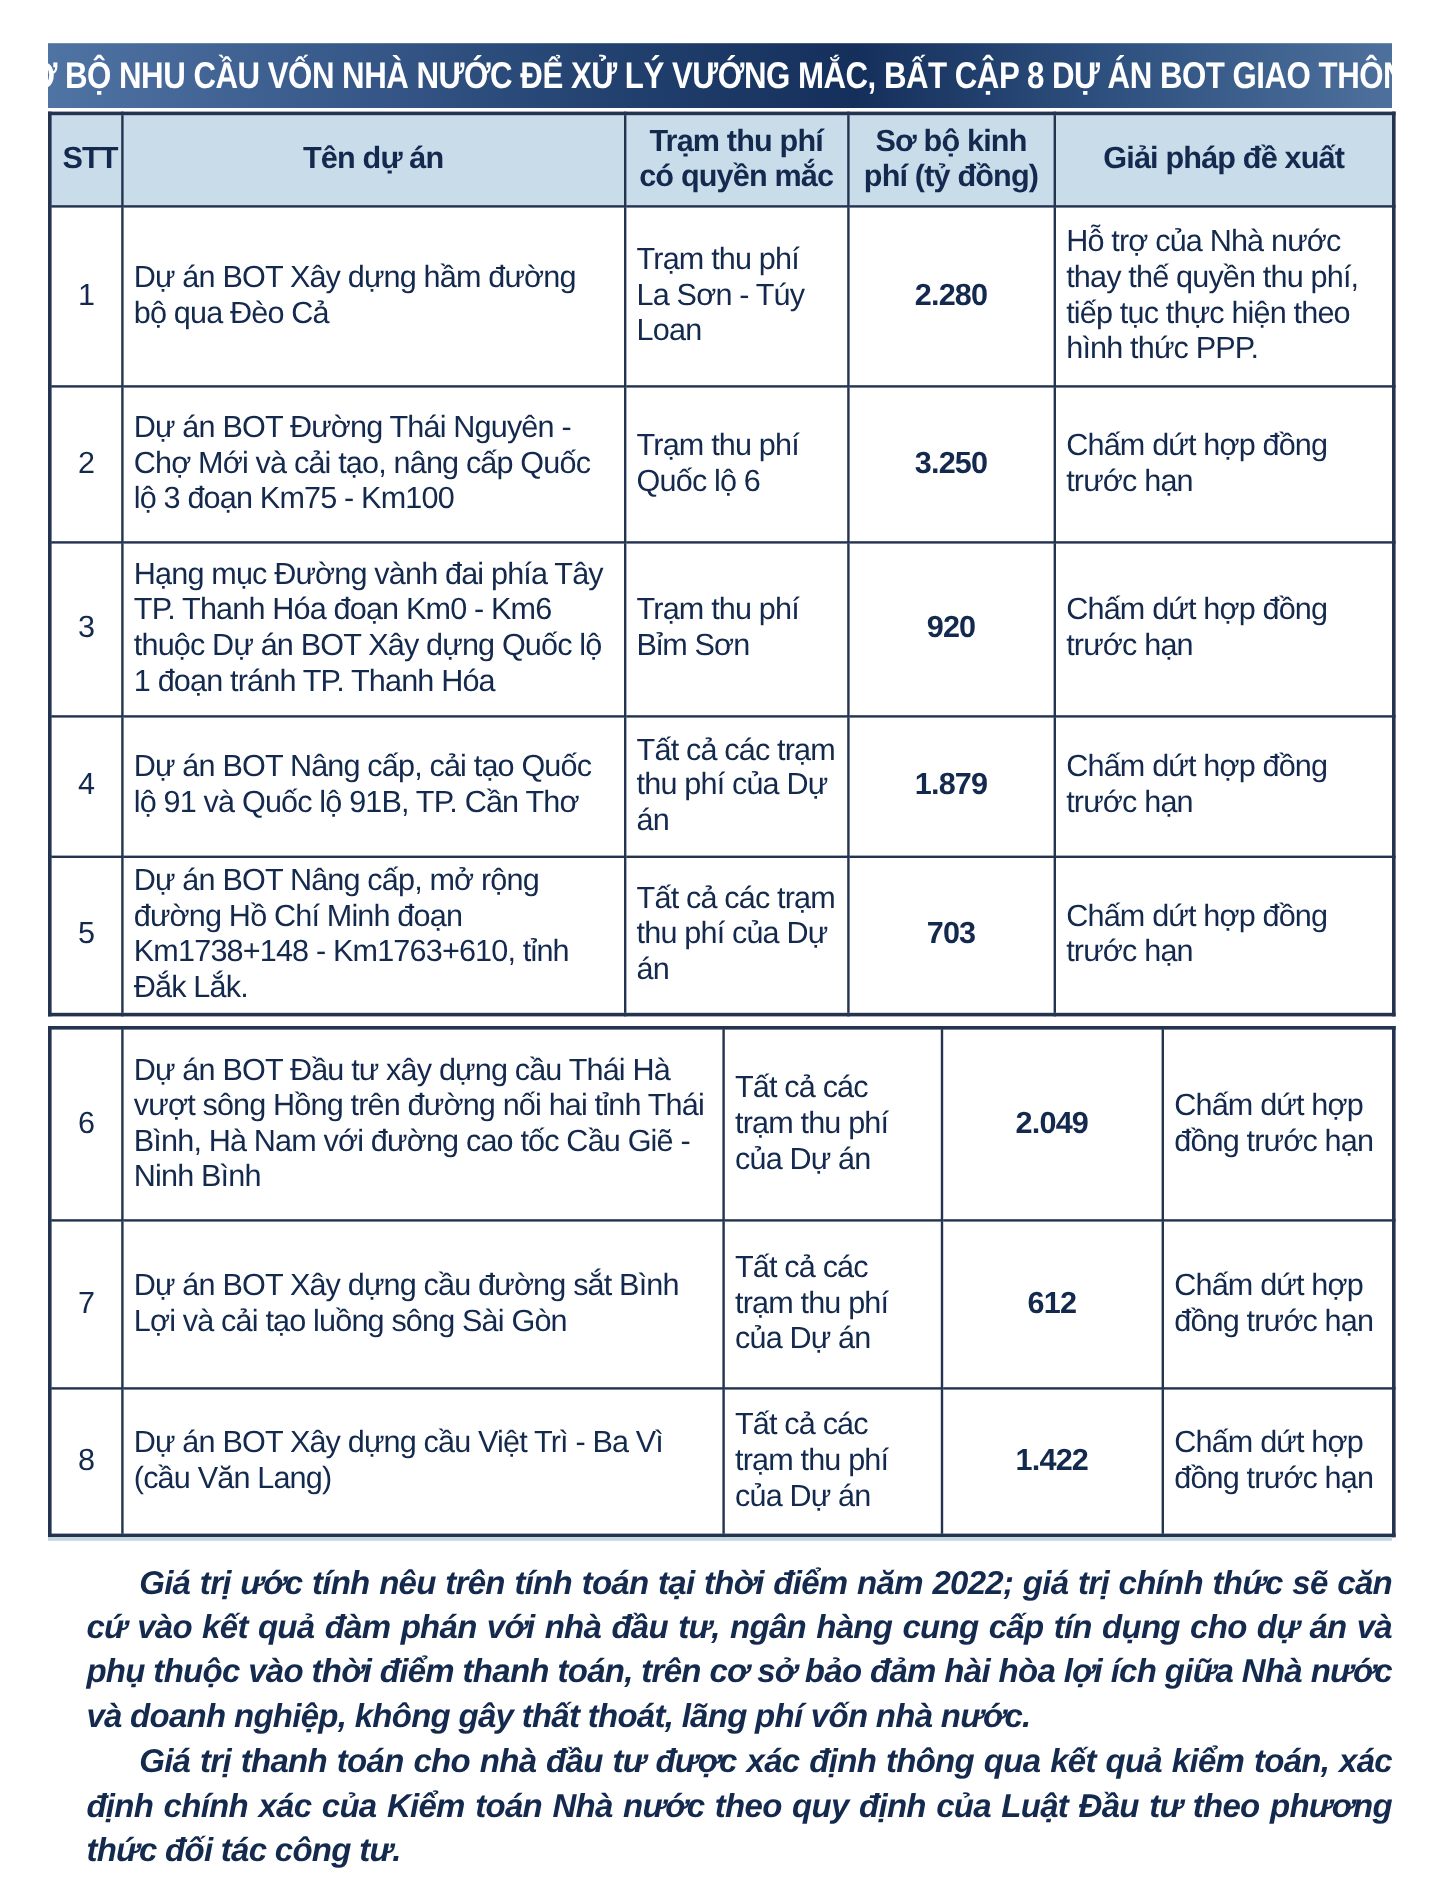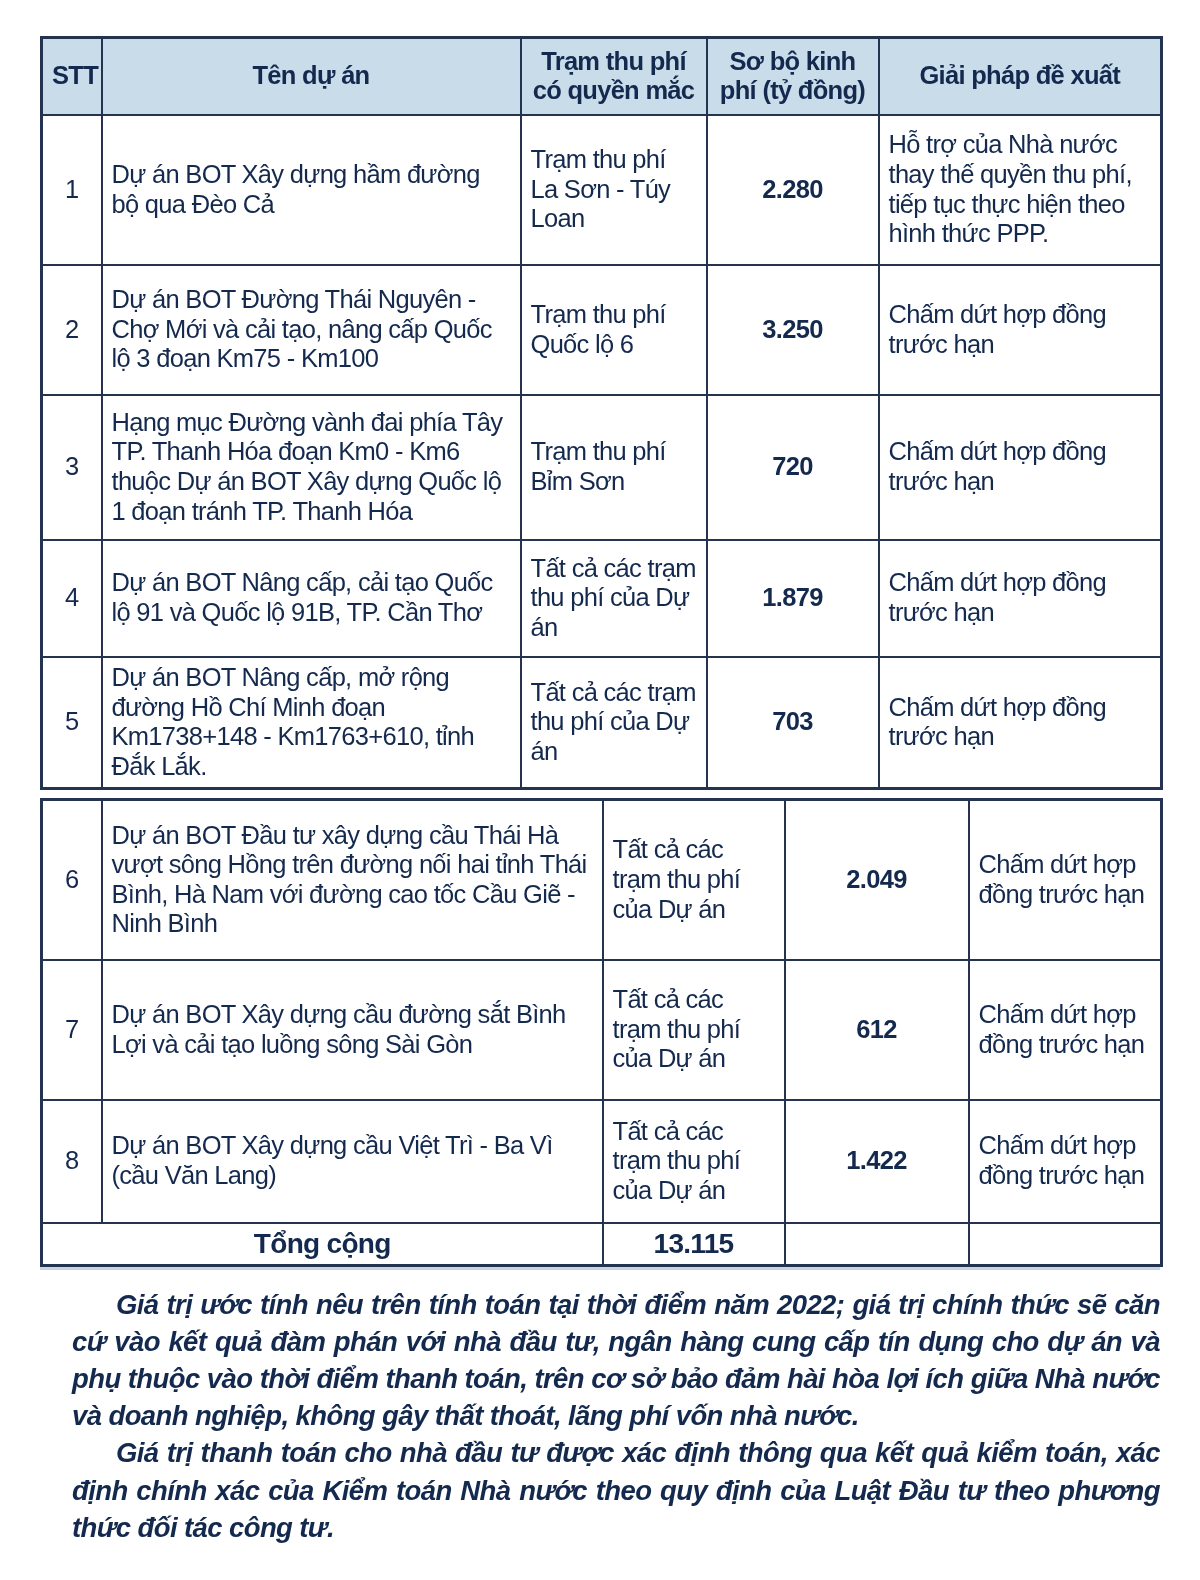--- a/index.html
+++ b/index.html
@@ -59,20 +59,23 @@
     font-size: 27.5px; line-height: 1.35; letter-spacing: -0.6px;
     color: #14294e; text-align: justify;
   }
   .notes p.indent { text-indent: 44px; margin-left: 32px; }
 </style>
 </head>
 <body>
 
 <div class="page">
 
+  <div class="title-bar">
+    <span class="title-text">SƠ BỘ NHU CẦU VỐN NHÀ NƯỚC ĐỂ XỬ LÝ VƯỚNG MẮC, BẤT CẬP 8 DỰ ÁN BOT GIAO THÔNG</span>
+  </div>
 
   <table class="t t1">
     <colgroup>
       <col style="width:60px">
         <col style="width:419px">
         <col style="width:186px">
       <col style="width:172px">
         <col style="width:283px">
     </colgroup>
     <thead>
@@ -96,21 +99,21 @@
         <td class="stt">2</td>
         <td class="name">Dự án BOT Đường Thái Nguyên - Chợ Mới và cải tạo, nâng cấp Quốc lộ 3 đoạn Km75 - Km100</td>
         <td class="station">Trạm thu phí Quốc lộ 6</td>
         <td class="cost">3.250</td>
         <td class="solution">Chấm dứt hợp đồng trước hạn</td>
       </tr>
       <tr style="height:145px">
         <td class="stt">3</td>
         <td class="name">Hạng mục Đường vành đai phía Tây TP. Thanh Hóa đoạn Km0 - Km6 thuộc Dự án BOT Xây dựng Quốc lộ 1 đoạn tránh TP. Thanh Hóa</td>
         <td class="station">Trạm thu phí Bỉm Sơn</td>
-        <td class="cost">720</td>
+        <td class="cost">920</td>
         <td class="solution">Chấm dứt hợp đồng trước hạn</td>
       </tr>
       <tr style="height:117px">
         <td class="stt">4</td>
         <td class="name">Dự án BOT Nâng cấp, cải tạo Quốc lộ 91 và Quốc lộ 91B, TP. Cần Thơ</td>
         <td class="station">Tất cả các trạm thu phí của Dự án</td>
         <td class="cost">1.879</td>
         <td class="solution">Chấm dứt hợp đồng trước hạn</td>
       </tr>
       <tr style="height:132px">
@@ -148,26 +151,20 @@
         <td class="cost">612</td>
         <td class="solution">Chấm dứt hợp đồng trước hạn</td>
       </tr>
       <tr style="height:123px">
         <td class="stt">8</td>
         <td class="name">Dự án BOT Xây dựng cầu Việt Trì - Ba Vì (cầu Văn Lang)</td>
         <td class="station">Tất cả các trạm thu phí của Dự án</td>
         <td class="cost">1.422</td>
         <td class="solution">Chấm dứt hợp đồng trước hạn</td>
       </tr>
-      <tr class="total-row">
-        <td class="total-label" colspan="2">Tổng cộng</td>
-        <td class="total-value">13.115</td>
-        <td></td>
-        <td></td>
-      </tr>
     </tbody>
   </table>
 
   <div class="shadow-line"></div>
 
   <div class="notes">
     <p class="indent">Giá trị ước tính nêu trên tính toán tại thời điểm năm 2022; giá trị chính thức sẽ căn cứ vào kết quả đàm phán với nhà đầu tư, ngân hàng cung cấp tín dụng cho dự án và phụ thuộc vào thời điểm thanh toán, trên cơ sở bảo đảm hài hòa lợi ích giữa Nhà nước và doanh nghiệp, không gây thất thoát, lãng phí vốn nhà nước.</p>
     <p class="indent">Giá trị thanh toán cho nhà đầu tư được xác định thông qua kết quả kiểm toán, xác định chính xác của Kiểm toán Nhà nước theo quy định của Luật Đầu tư theo phương thức đối tác công tư.</p>
   </div>
 

